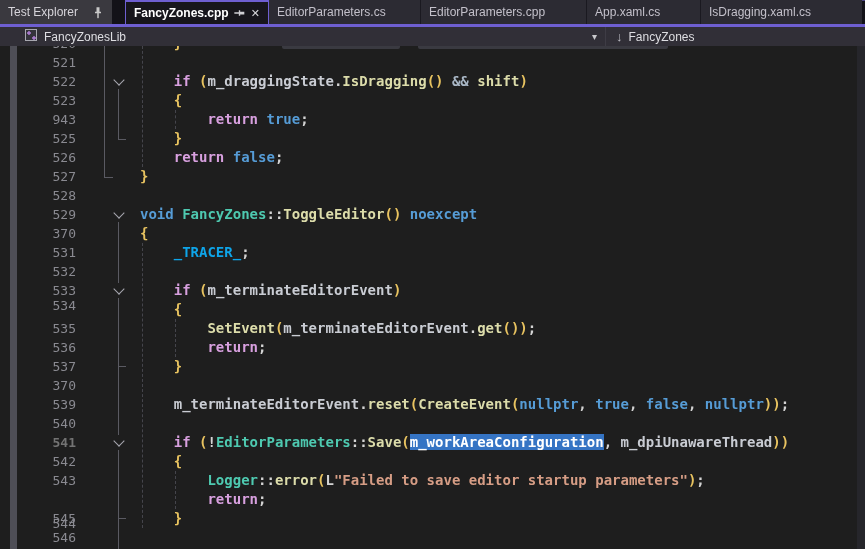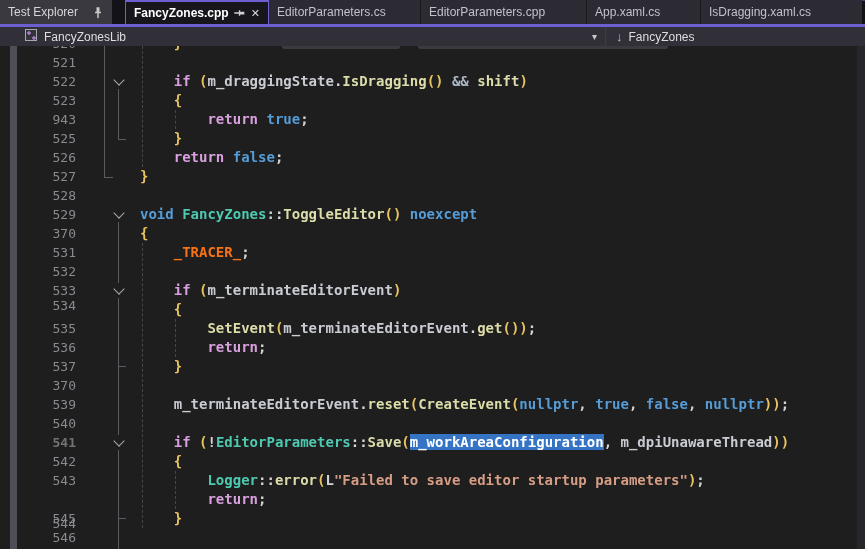--- a/index.html
+++ b/index.html
@@ -170,21 +170,21 @@
         <div class="code-line" style="top: 64px;"><span style="color: rgb(212, 212, 212);">        </span><span style="color: rgb(216, 160, 223);">return</span><span style="color: rgb(212, 212, 212);"> </span><span style="color: rgb(86, 156, 214);">true</span><span style="color: rgb(212, 212, 212);">;</span></div>
         <div class="code-line" style="top: 83px;"><span style="color: rgb(212, 212, 212);">    </span><span style="color: rgb(232, 195, 96);">}</span></div>
         <div class="code-line" style="top: 102px;"><span style="color: rgb(212, 212, 212);">    </span><span style="color: rgb(216, 160, 223);">return</span><span style="color: rgb(212, 212, 212);"> </span><span style="color: rgb(86, 156, 214);">false</span><span style="color: rgb(212, 212, 212);">;</span></div>
         <div class="code-line" style="top: 121px;"><span style="color: rgb(232, 195, 96);">}</span></div>
         <div class="code-line" style="top: 140px;"></div>
         <div class="fold" style="top: 161px;">
           <span class="chev"></span>
         </div>
         <div class="code-line" style="top: 159px;"><span style="color: rgb(86, 156, 214);">void</span><span style="color: rgb(212, 212, 212);"> </span><span style="color: rgb(78, 201, 176);">FancyZones</span><span style="color: rgb(212, 212, 212);">::</span><span style="color: rgb(220, 220, 170);">ToggleEditor</span><span style="color: rgb(232, 195, 96);">()</span><span style="color: rgb(212, 212, 212);"> </span><span style="color: rgb(86, 156, 214);">noexcept</span></div>
         <div class="code-line" style="top: 178px;"><span style="color: rgb(232, 195, 96);">{</span></div>
-        <div class="code-line" style="top: 197px;"><span style="color: rgb(212, 212, 212);">    </span><span style="color: #f97316;">_TRACER_</span><span style="color: rgb(212, 212, 212);">;</span></div>
+        <div class="code-line" style="top: 197px;"><span style="color: rgb(212, 212, 212);">    </span><span style="color: #0ea5e9;">_TRACER_</span><span style="color: rgb(212, 212, 212);">;</span></div>
         <div class="code-line" style="top: 216px;"></div>
         <div class="fold" style="top: 237px;">
           <span class="chev"></span>
         </div>
         <div class="code-line" style="top: 235px;"><span style="color: rgb(212, 212, 212);">    </span><span style="color: rgb(216, 160, 223);">if</span><span style="color: rgb(212, 212, 212);"> </span><span style="color: rgb(232, 195, 96);">(</span><span style="color: rgb(201, 204, 211);">m_terminateEditorEvent</span><span style="color: rgb(232, 195, 96);">)</span></div>
         <div class="code-line" style="top: 254px;"><span style="color: rgb(212, 212, 212);">    </span><span style="color: rgb(232, 195, 96);">{</span></div>
         <div class="code-line" style="top: 273px;"><span style="color: rgb(212, 212, 212);">        </span><span style="color: rgb(220, 220, 170);">SetEvent</span><span style="color: rgb(232, 195, 96);">(</span><span style="color: rgb(201, 204, 211);">m_terminateEditorEvent</span><span style="color: rgb(212, 212, 212);">.</span><span style="color: rgb(220, 220, 170);">get</span><span style="color: rgb(232, 195, 96);">()</span><span style="color: rgb(232, 195, 96);">)</span><span style="color: rgb(212, 212, 212);">;</span></div>
         <div class="code-line" style="top: 292px;"><span style="color: rgb(212, 212, 212);">        </span><span style="color: rgb(216, 160, 223);">return</span><span style="color: rgb(212, 212, 212);">;</span></div>
         <div class="code-line" style="top: 311px;"><span style="color: rgb(212, 212, 212);">    </span><span style="color: rgb(232, 195, 96);">}</span></div>
         <div class="code-line" style="top: 330px;"></div>

